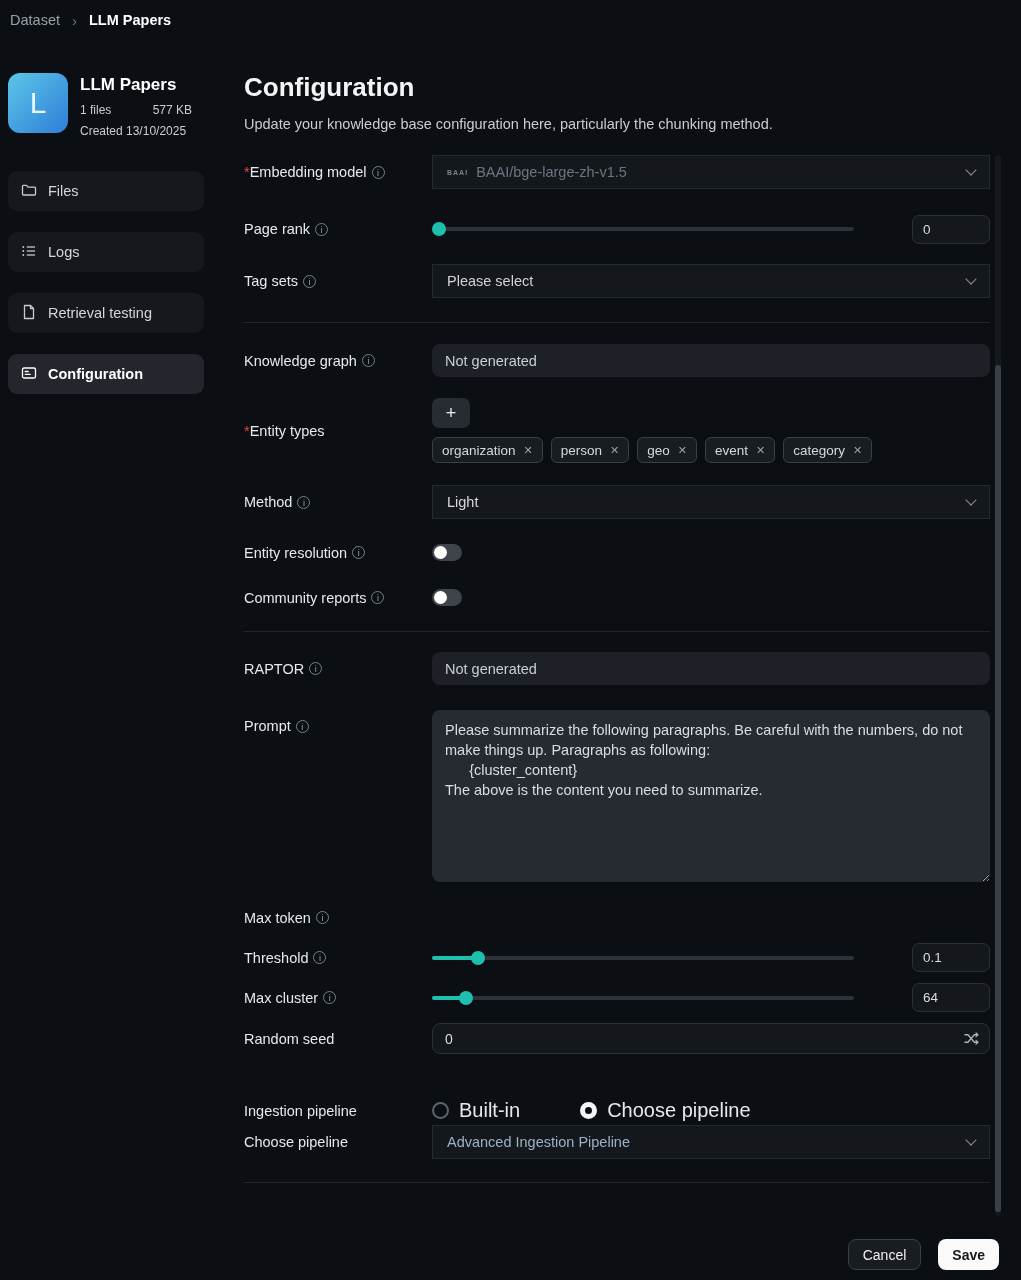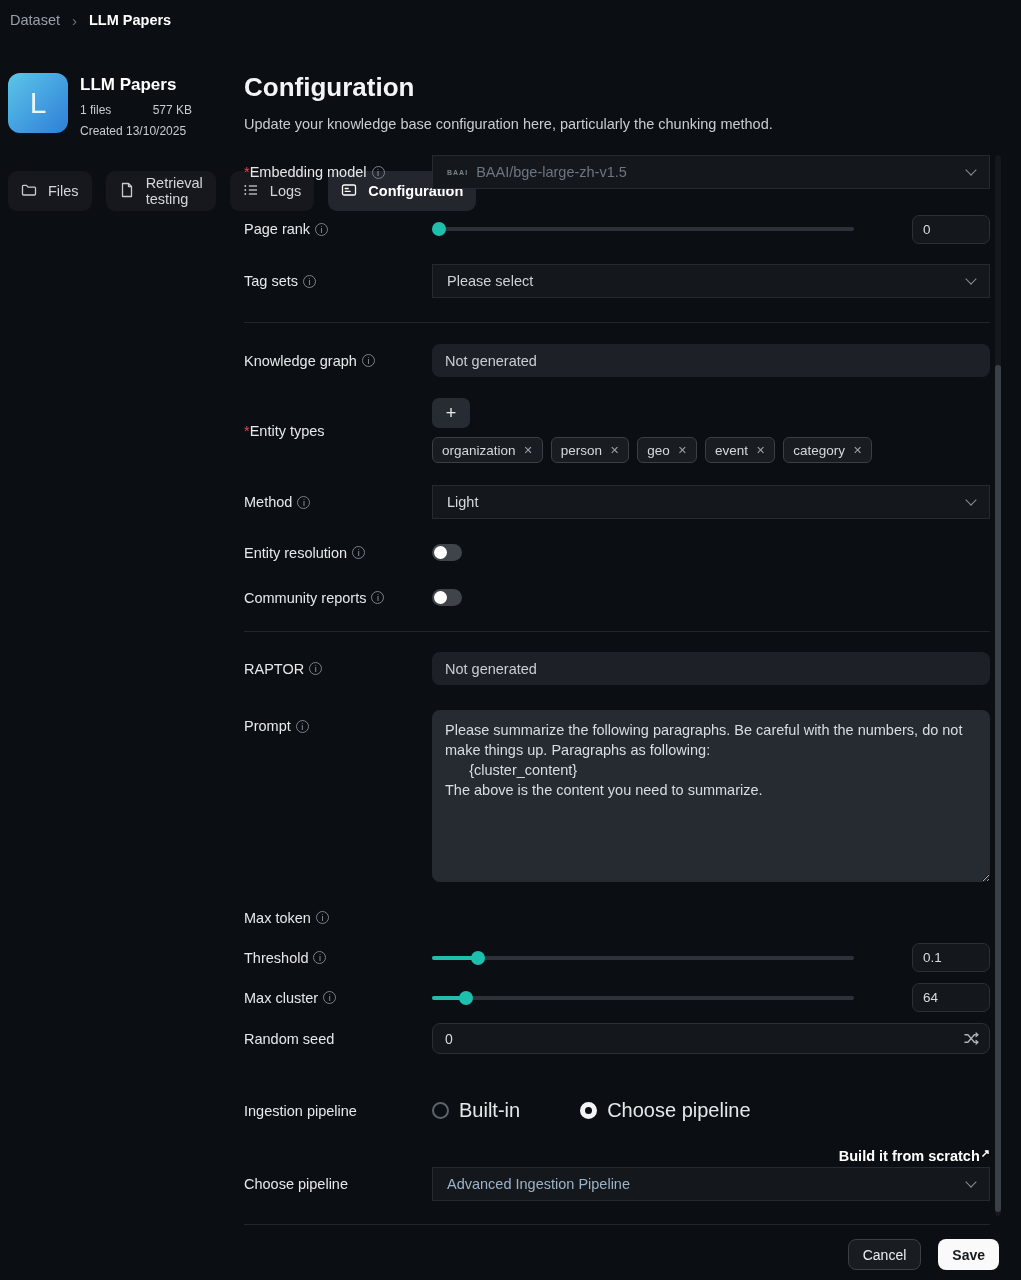--- a/index.html
+++ b/index.html
@@ -13,21 +13,21 @@
   .crumb-current{color:#ffffff;font-weight:700}
 
   
   .sidebar{position:absolute;left:8px;top:73px;width:196px}
   .ds-head{display:flex;gap:12px}
   .avatar{width:60px;height:60px;border-radius:12px;background:linear-gradient(135deg,#5bc6e8 0%,#2f7ed8 100%);display:flex;align-items:center;justify-content:center;font-size:30px;color:#eaf6ff}
   .ds-meta{flex:1;padding-top:2px}
   .ds-title{font-size:17px;font-weight:700;color:#fff}
   .ds-stats{display:flex;justify-content:space-between;width:112px;margin-top:8px;font-size:12px;color:#c9cdd2}
   .ds-created{margin-top:7px;font-size:12px;color:#c9cdd2}
-  .menu{margin-top:33px;display:flex;flex-direction:row;gap:14px}
+  .menu{margin-top:33px;display:flex;flex-direction:column;gap:21px}
   .menu-item{height:40px;border-radius:9px;background:#16181d;display:flex;align-items:center;gap:11px;padding:0 13px;font-size:14.5px;color:#d3d7db;cursor:pointer}
   .menu-item.active{background:#23272d;color:#fff;font-weight:600}
   .menu-item svg{flex:none}
 
   
   .main{position:absolute;left:244px;top:64px;width:746px}
   .page-title{font-size:26px;font-weight:700;margin-top:8px;color:#f2f4f6}
   .subtitle{margin-top:13px;font-size:14.5px;color:#c9cdd2}
 
   .row{display:flex}
@@ -120,39 +120,39 @@
       </div>
       <div class="ds-created">Created 13/10/2025</div>
     </div>
   </div>
   <div class="menu">
     <div class="menu-item">
       <span><svg width="16" height="16" viewBox="0 0 16 16" fill="none" stroke="#c6cbd1" stroke-width="1.3" stroke-linejoin="round">
             <path d="M1.5 4.3c0-.5.4-.9.9-.9h3.1l1.5 1.8h6.6c.5 0 .9.4.9.9v6c0 .5-.4.9-.9.9H2.4c-.5 0-.9-.4-.9-.9z"></path>
           </svg></span>
       <span>Files</span>
-    </div>
-    <div class="menu-item">
-      <span><svg width="16" height="16" viewBox="0 0 16 16" fill="none" stroke="#c6cbd1" stroke-width="1.3" stroke-linejoin="round">
-            <path d="M3.5 1.5h6l3 3V14.5h-9z"></path>
-            <path d="M9.5 1.5v3h3"></path>
-          </svg></span>
-      <span>Retrieval testing</span>
     </div>
     <div class="menu-item">
       <span><svg width="16" height="16" viewBox="0 0 16 16" stroke="#c6cbd1" stroke-width="1.3">
             <circle cx="2.3" cy="4" r="0.9" fill="#c6cbd1" stroke="none"></circle>
             <line x1="5.8" y1="4" x2="14" y2="4"></line>
             <circle cx="2.3" cy="8" r="0.9" fill="#c6cbd1" stroke="none"></circle>
             <line x1="5.8" y1="8" x2="14" y2="8"></line>
             <circle cx="2.3" cy="12" r="0.9" fill="#c6cbd1" stroke="none"></circle>
             <line x1="5.8" y1="12" x2="14" y2="12"></line>
           </svg></span>
       <span>Logs</span>
     </div>
+    <div class="menu-item">
+      <span><svg width="16" height="16" viewBox="0 0 16 16" fill="none" stroke="#c6cbd1" stroke-width="1.3" stroke-linejoin="round">
+            <path d="M3.5 1.5h6l3 3V14.5h-9z"></path>
+            <path d="M9.5 1.5v3h3"></path>
+          </svg></span>
+      <span>Retrieval testing</span>
+    </div>
     <div class="menu-item active">
       <span><svg width="16" height="16" viewBox="0 0 16 16" fill="none" stroke="#ffffff" stroke-width="1.3" stroke-linecap="round">
             <rect x="1.5" y="3" width="13" height="10" rx="1.6"></rect>
             <line x1="4.2" y1="6.5" x2="7.2" y2="6.5"></line>
             <line x1="4.2" y1="9.3" x2="9.2" y2="9.3"></line>
           </svg></span>
       <span>Configuration</span>
     </div>
   </div>
 </div>
@@ -373,26 +373,20 @@
         <span class="radio-dot"></span>
         <span>Built-in</span>
       </div>
       <div class="radio selected">
         <span class="radio-dot"></span>
         <span>Choose pipeline</span>
       </div>
     </div>
   </div>
 
-  <div class="link-row mt26">
-    <span class="link">
-      <span>Build it from scratch</span>
-        <span class="arr">↗</span>
-    </span>
-  </div>
 
   <div class="row mt3">
     <div class="row-label">
       <span>Choose pipeline</span>
     </div>
     <div class="control">
       <div class="select pipeline">
         <span class="val">Advanced Ingestion Pipeline</span>
         <span class="chev"></span>
       </div>

